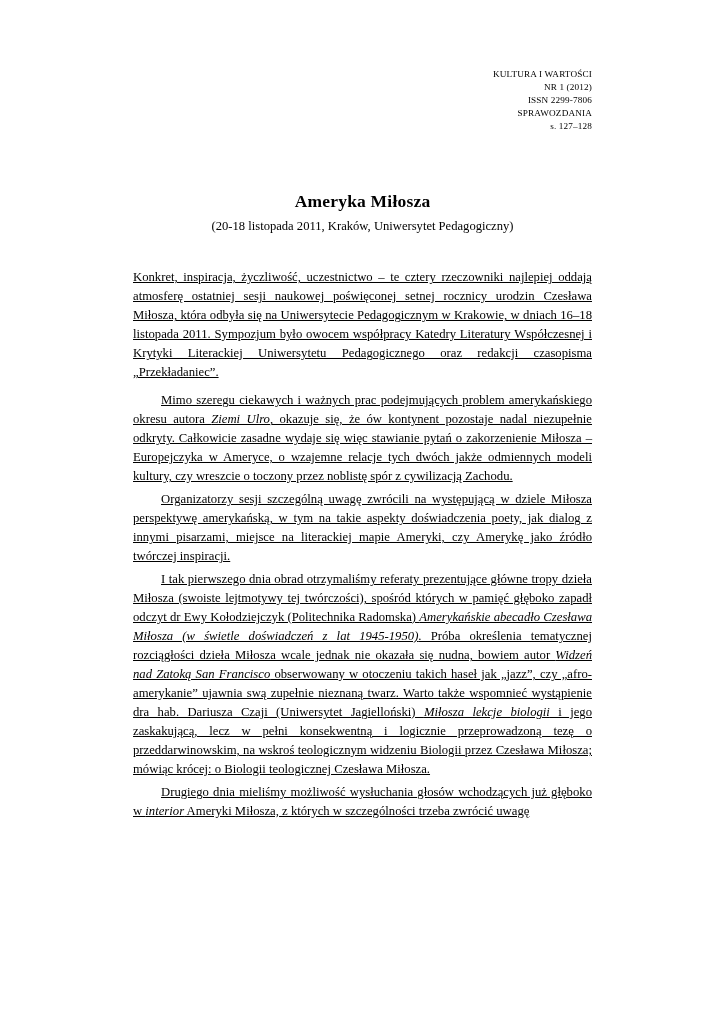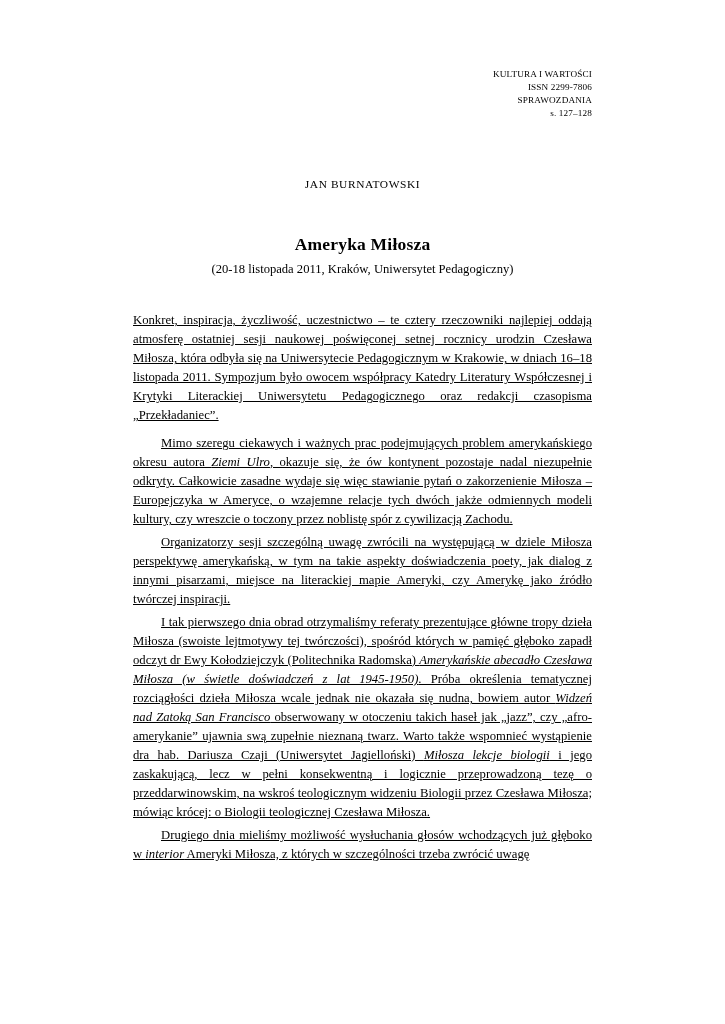--- a/index.html
+++ b/index.html
@@ -72,26 +72,26 @@
     font-style: italic;
   }
 </style>
 </head>
 <body>
 
 <div class="page">
 
   <div class="journal-head">
     <div>KULTURA I WARTOŚCI</div>
+    <div>NR 1 (2012)</div>
     <div>ISSN 2299-7806</div>
     <div>SPRAWOZDANIA</div>
     <div>s. 127–128</div>
   </div>
 
-  <div class="author">JAN BURNATOWSKI</div>
 
   <h1 class="title">Ameryka Miłosza</h1>
 
   <div class="subtitle">(20-18 listopada 2011, Kraków, Uniwersytet Pedagogiczny)</div>
 
   <div class="body-text">
     <p class="first">Konkret, inspiracja, życzliwość, uczestnictwo – te cztery rzeczowniki najlepiej oddają atmosferę ostatniej sesji naukowej poświęconej setnej rocznicy urodzin Czesława Miłosza, która odbyła się na Uniwersytecie Pedagogicznym w Krakowie, w dniach 16–18 listopada 2011. Sympozjum było owocem współpracy Katedry Literatury Współczesnej i Krytyki Literackiej Uniwersytetu Pedagogicznego oraz redakcji czasopisma „Przekładaniec”.</p>
     <div class="gap"></div>
     <p>Mimo szeregu ciekawych i ważnych prac podejmujących problem amerykańskiego okresu autora <i>Ziemi Ulro</i>, okazuje się, że ów kontynent pozostaje nadal niezupełnie odkryty. Całkowicie zasadne wydaje się więc stawianie pytań o zakorzenienie Miłosza – Europejczyka w Ameryce, o wzajemne relacje tych dwóch jakże odmiennych modeli kultury, czy wreszcie o toczony przez noblistę spór  z cywilizacją Zachodu.</p>
     <p>Organizatorzy sesji szczególną uwagę zwrócili na występującą w dziele Miłosza perspektywę amerykańską, w tym na takie aspekty doświadczenia poety, jak dialog z innymi pisarzami, miejsce na literackiej mapie Ameryki, czy Amerykę jako źródło twórczej inspiracji.</p>

